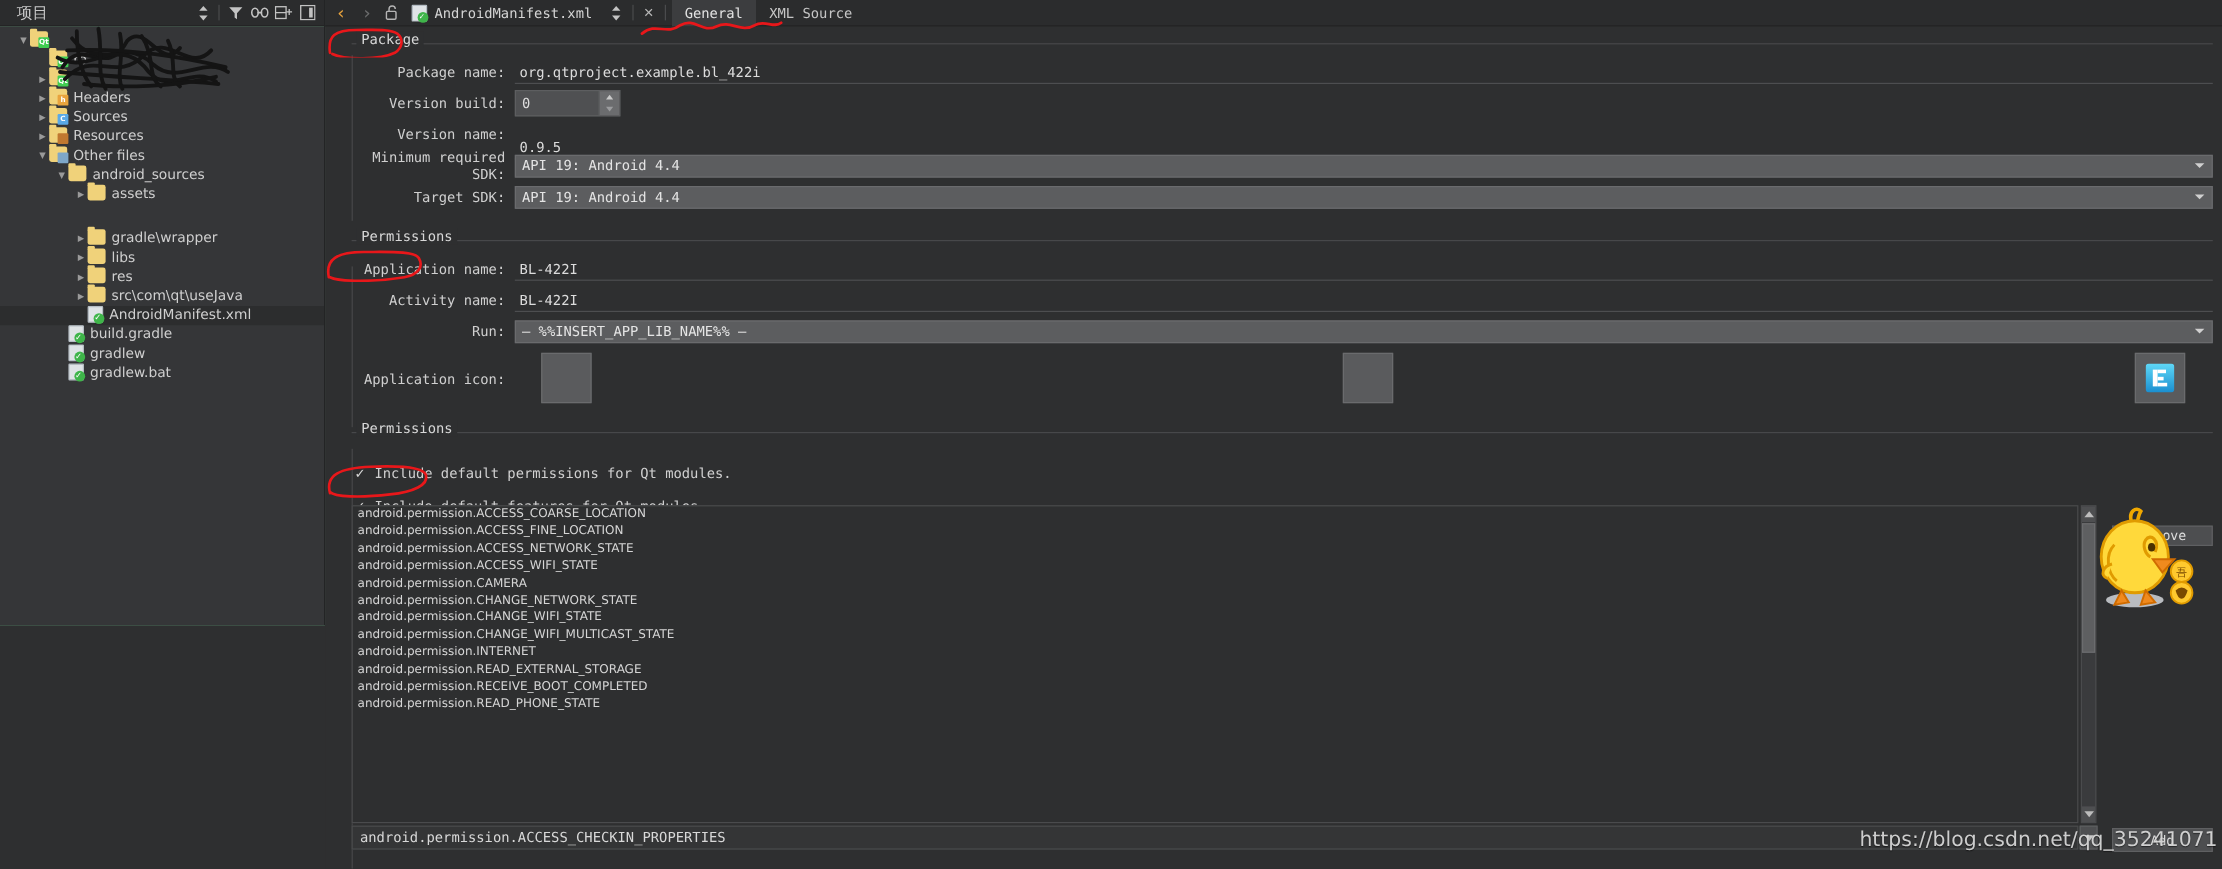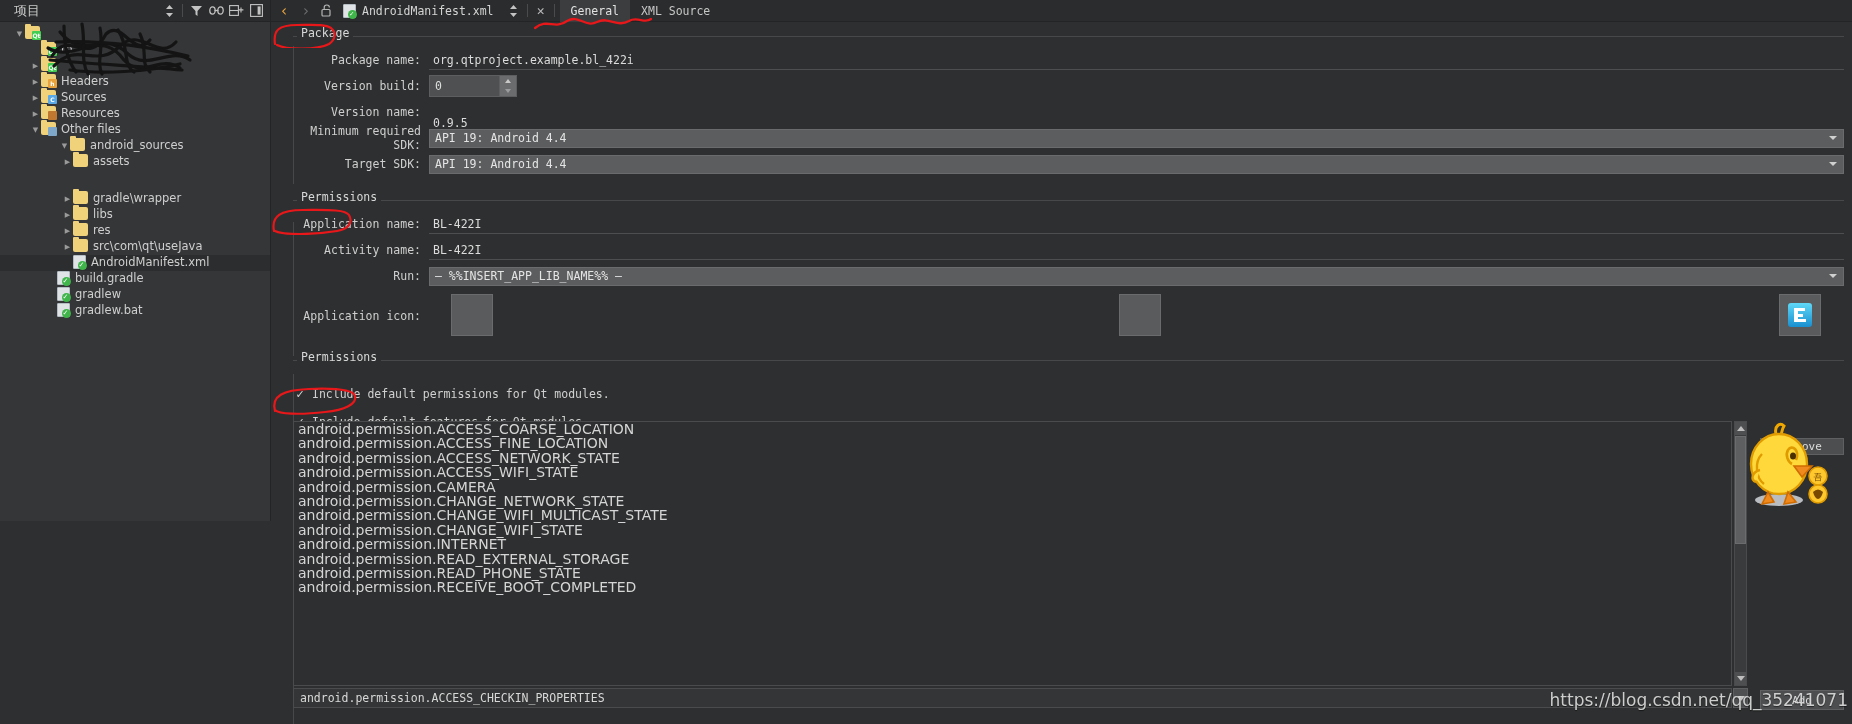--- a/index.html
+++ b/index.html
@@ -131,21 +131,21 @@
   .icon-box.filled { display:flex; align-items:center; justify-content:center; }
 
   .chk-row { display:flex; align-items:center; gap:7px; height:20px; }
   .chk { width:10px; height:10px; display:flex; align-items:center; justify-content:center;
          color:#d6d6d6; font-size:11px; font-family:"DejaVu Sans", sans-serif; }
   .chk-lbl { color:#d0d0d0; font-size:11.5px; font-family:"DejaVu Sans Mono", monospace; }
 
   #perm-list {
     position:absolute; background:#2e2f30; border:1px solid #4a4b4d; overflow:hidden;
   }
-  .perm-item { color:#d5d5d5; font-size:14px; height:14.4px; line-height:14.4px;
+  .perm-item { color:#d5d5d5; font-size:10px; height:14.4px; line-height:14.4px;
                padding-left:4px; white-space:nowrap;
                font-family:"DejaVu Sans", "Liberation Sans", sans-serif; }
 
   .sbar { position:absolute; width:13px; background:#3a3b3d; border:1px solid #4a4b4d; }
   .sbar-btn { height:13px; display:flex; align-items:center; justify-content:center;
               background:#4e4f51; }
   .sbar-btn.up::before { content:""; width:0;height:0;border-left:4px solid transparent;
                          border-right:4px solid transparent;border-bottom:5px solid #bdbdbd; }
   .sbar-btn.dn::before { content:""; width:0;height:0;border-left:4px solid transparent;
                          border-right:4px solid transparent;border-top:5px solid #bdbdbd; }
@@ -247,21 +247,21 @@
         </span>
         <span>Resources</span>
       </div>
       <div class="row" style="padding-left: 30px;">
         <span class="arrow down"></span>
         <span class="ficon folder">
           <span class="badge o"></span>
         </span>
         <span>Other files</span>
       </div>
-      <div class="row" style="padding-left: 59px;">
+      <div class="row" style="padding-left: 46px;">
         <span class="arrow down"></span>
         <span class="ficon folder"></span>
         <span>android_sources</span>
       </div>
       <div class="row" style="padding-left: 62px;">
         <span class="arrow right"></span>
         <span class="ficon folder"></span>
         <span>assets</span>
       </div>
       <div class="row" style="padding-left: 62px; margin-top: 21px;">
@@ -487,26 +487,26 @@
         </div>
       </div>
 
     <div id="perm-list" style="left:22px; right:120px; top:399px; bottom:38px;">
         <div class="perm-item">android.permission.ACCESS_COARSE_LOCATION</div>
         <div class="perm-item">android.permission.ACCESS_FINE_LOCATION</div>
         <div class="perm-item">android.permission.ACCESS_NETWORK_STATE</div>
         <div class="perm-item">android.permission.ACCESS_WIFI_STATE</div>
         <div class="perm-item">android.permission.CAMERA</div>
         <div class="perm-item">android.permission.CHANGE_NETWORK_STATE</div>
+        <div class="perm-item">android.permission.CHANGE_WIFI_STATE</div>
         <div class="perm-item">android.permission.CHANGE_WIFI_MULTICAST_STATE</div>
-        <div class="perm-item">android.permission.CHANGE_WIFI_STATE</div>
         <div class="perm-item">android.permission.INTERNET</div>
         <div class="perm-item">android.permission.READ_EXTERNAL_STORAGE</div>
+        <div class="perm-item">android.permission.RECEIVE_BOOT_COMPLETED</div>
         <div class="perm-item">android.permission.READ_PHONE_STATE</div>
-        <div class="perm-item">android.permission.RECEIVE_BOOT_COMPLETED</div>
       </div>
 
     <div class="sbar" style="right:105px; top:399px; bottom:38px;">
       <div class="sbar-btn up"></div>
       <div class="sbar-thumb" style="top:14px; height:108px;"></div>
       <div class="sbar-btn dn" style="position:absolute;left:0;right:0;bottom:0;"></div>
     </div>
 
     <div class="qbtn" style="position:absolute; right:8px; top:416px; width:84px; height:17px;">Remove</div>
 

